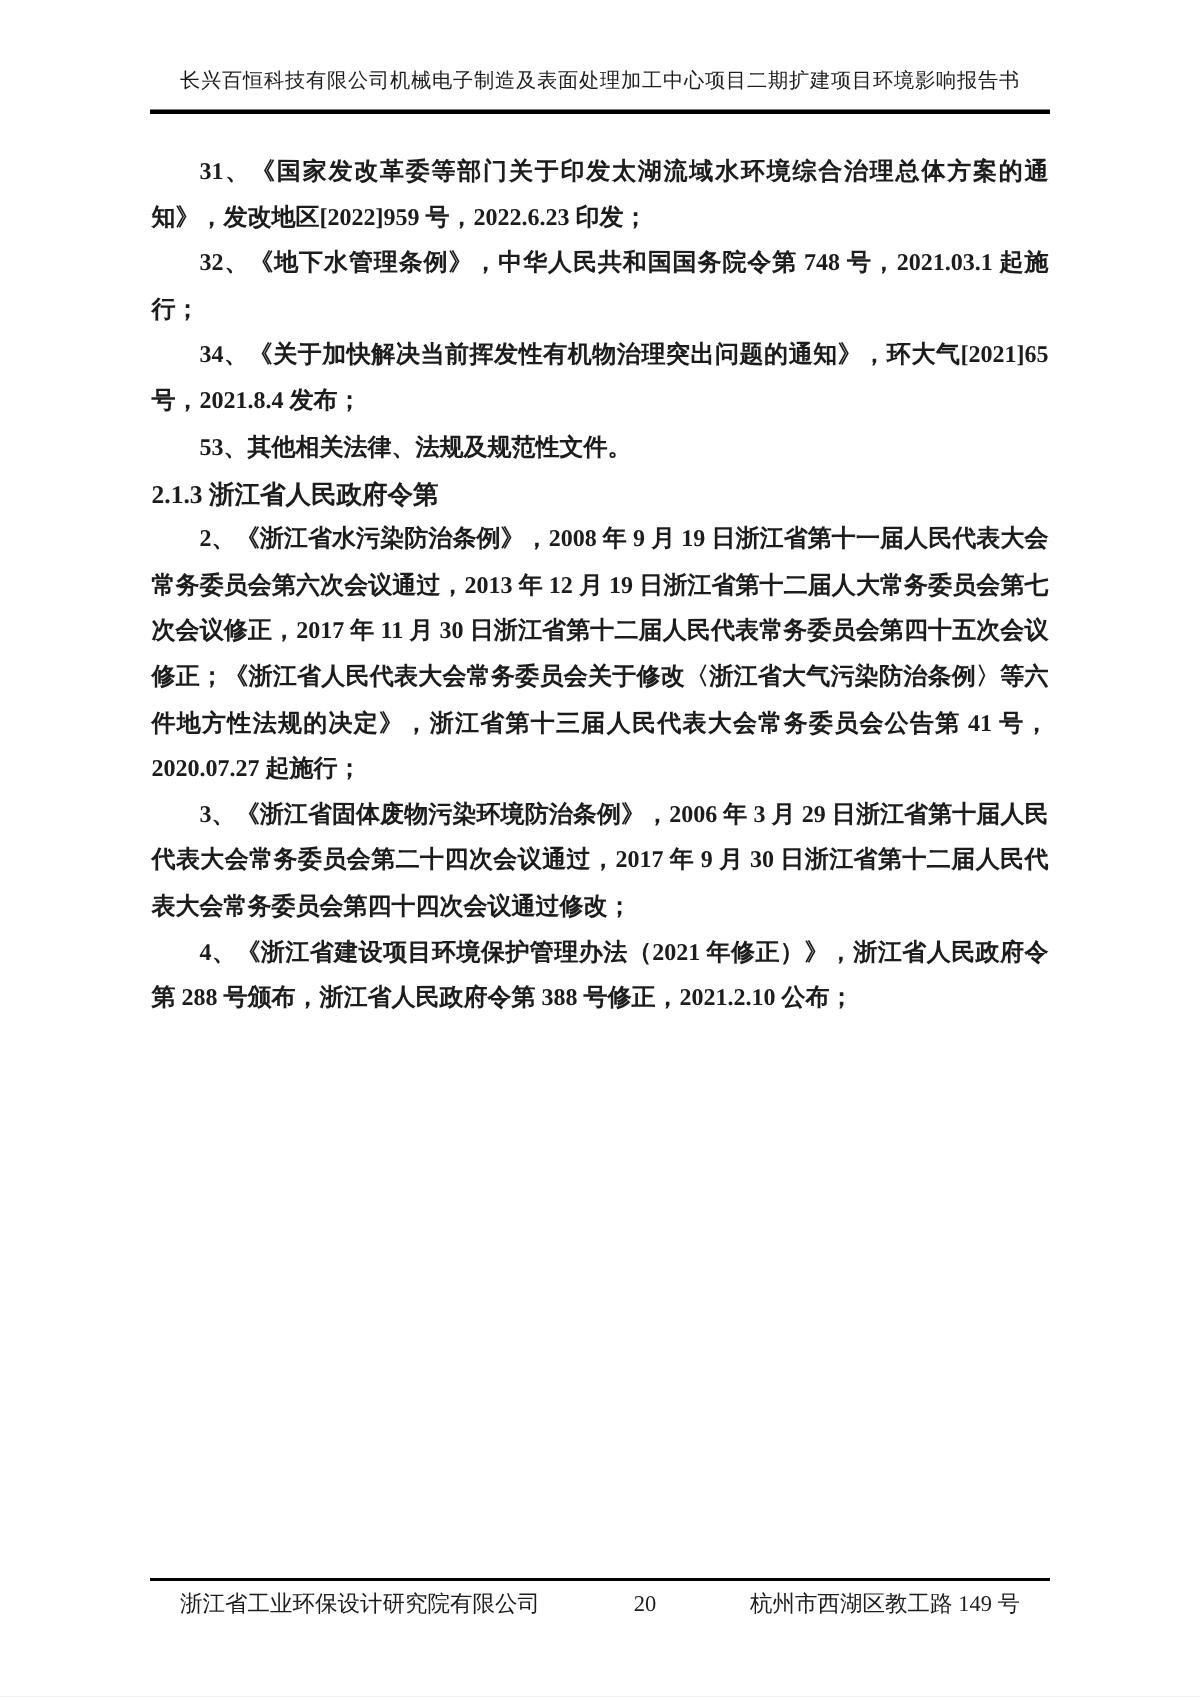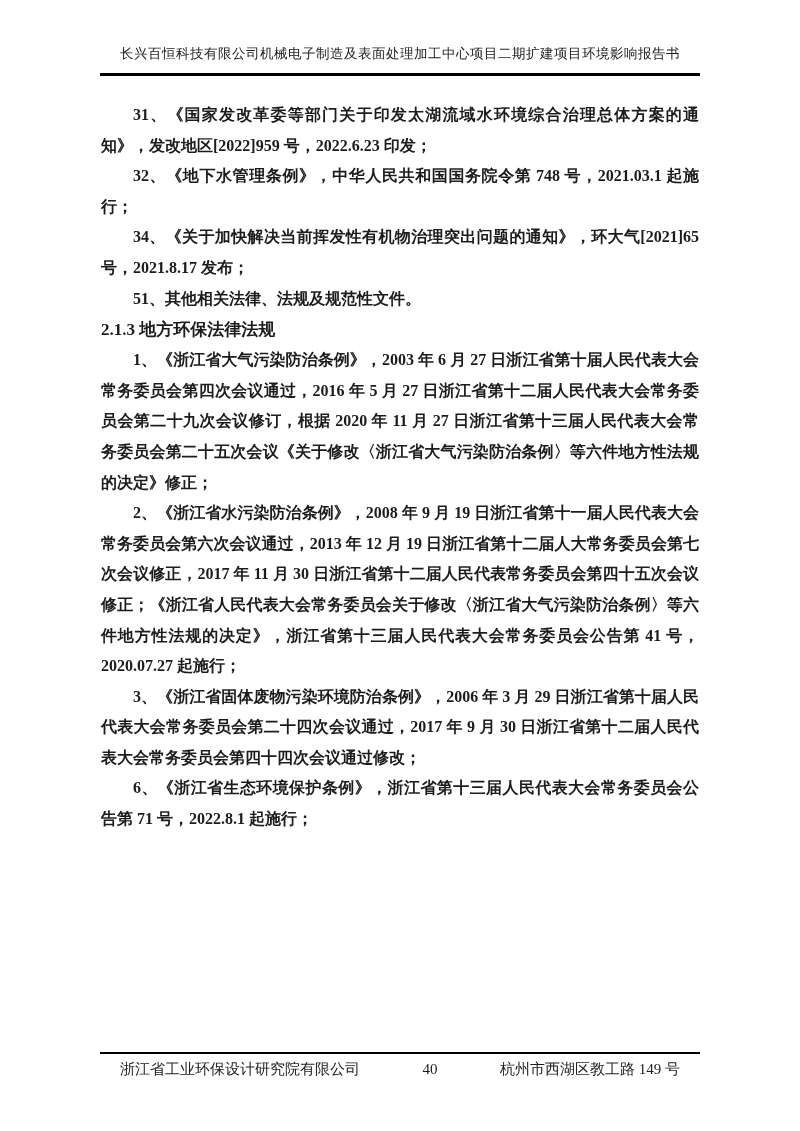--- a/index.html
+++ b/index.html
@@ -89,33 +89,32 @@
 <div class="page">
 
   <header class="page-header">
     <div class="header-title">长兴百恒科技有限公司机械电子制造及表面处理加工中心项目二期扩建项目环境影响报告书</div>
     <hr class="header-rule">
   </header>
 
   <main class="doc-body">
     <p class="para">31、《国家发改革委等部门关于印发太湖流域水环境综合治理总体方案的通知》，发改地区[2022]959 号，2022.6.23 印发；</p>
     <p class="para">32、《地下水管理条例》，中华人民共和国国务院令第 748 号，2021.03.1 起施行；</p>
-    <p class="para">34、《关于加快解决当前挥发性有机物治理突出问题的通知》，环大气[2021]65 号，2021.8.17 发布；</p>
-    <p class="para">51、其他相关法律、法规及规范性文件。</p>
+    <p class="para">34、《关于加快解决当前挥发性有机物治理突出问题的通知》，环大气[2021]65 号，2021.8.4 发布；</p>
+    <p class="para">53、其他相关法律、法规及规范性文件。</p>
 
-    <h2 class="section-heading">2.1.3 地方环保法律法规</h2>
+    <h2 class="section-heading">2.1.3 浙江省人民政府令第</h2>
 
-    <p class="para">1、《浙江省大气污染防治条例》，2003 年 6 月 27 日浙江省第十届人民代表大会常务委员会第四次会议通过，2016 年 5 月 27 日浙江省第十二届人民代表大会常务委员会第二十九次会议修订，根据 2020 年 11 月 27 日浙江省第十三届人民代表大会常务委员会第二十五次会议《关于修改〈浙江省大气污染防治条例〉等六件地方性法规的决定》修正；</p>
     <p class="para">2、《浙江省水污染防治条例》，2008 年 9 月 19 日浙江省第十一届人民代表大会常务委员会第六次会议通过，2013 年 12 月 19 日浙江省第十二届人大常务委员会第七次会议修正，2017 年 11 月 30 日浙江省第十二届人民代表常务委员会第四十五次会议修正；《浙江省人民代表大会常务委员会关于修改〈浙江省大气污染防治条例〉等六件地方性法规的决定》，浙江省第十三届人民代表大会常务委员会公告第 41 号，2020.07.27 起施行；</p>
     <p class="para">3、《浙江省固体废物污染环境防治条例》，2006 年 3 月 29 日浙江省第十届人民代表大会常务委员会第二十四次会议通过，2017 年 9 月 30 日浙江省第十二届人民代表大会常务委员会第四十四次会议通过修改；</p>
-    <p class="para">6、《浙江省生态环境保护条例》，浙江省第十三届人民代表大会常务委员会公告第 71 号，2022.8.1 起施行；</p>
+    <p class="para">4、《浙江省建设项目环境保护管理办法（2021 年修正）》，浙江省人民政府令第 288 号颁布，浙江省人民政府令第 388 号修正，2021.2.10 公布；</p>
   </main>
 
   <footer class="page-footer">
     <hr class="footer-rule">
     <div class="footer-row">
       <span class="footer-company">浙江省工业环保设计研究院有限公司</span>
-      <span class="footer-page">40</span>
+      <span class="footer-page">20</span>
       <span class="footer-address">杭州市西湖区教工路 149 号</span>
     </div>
   </footer>
 
 </div>
 
 </body></html>

